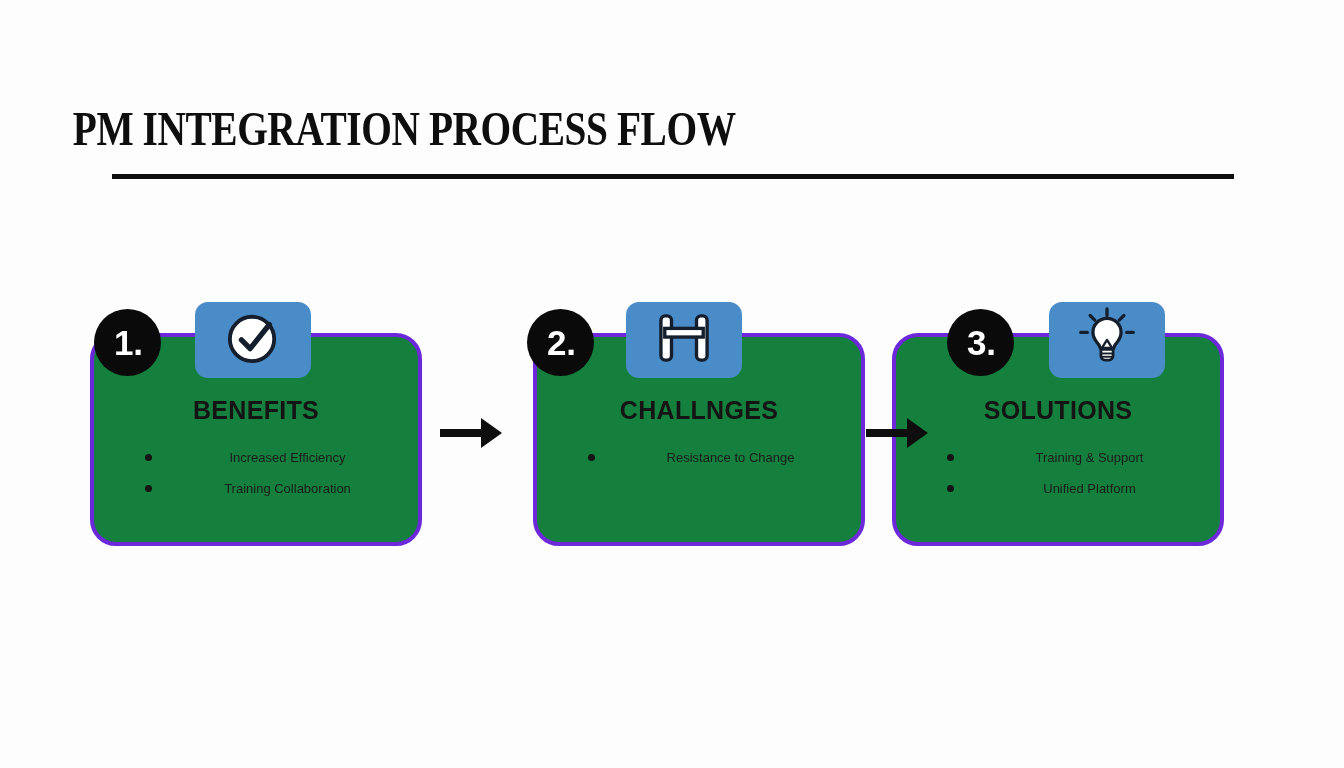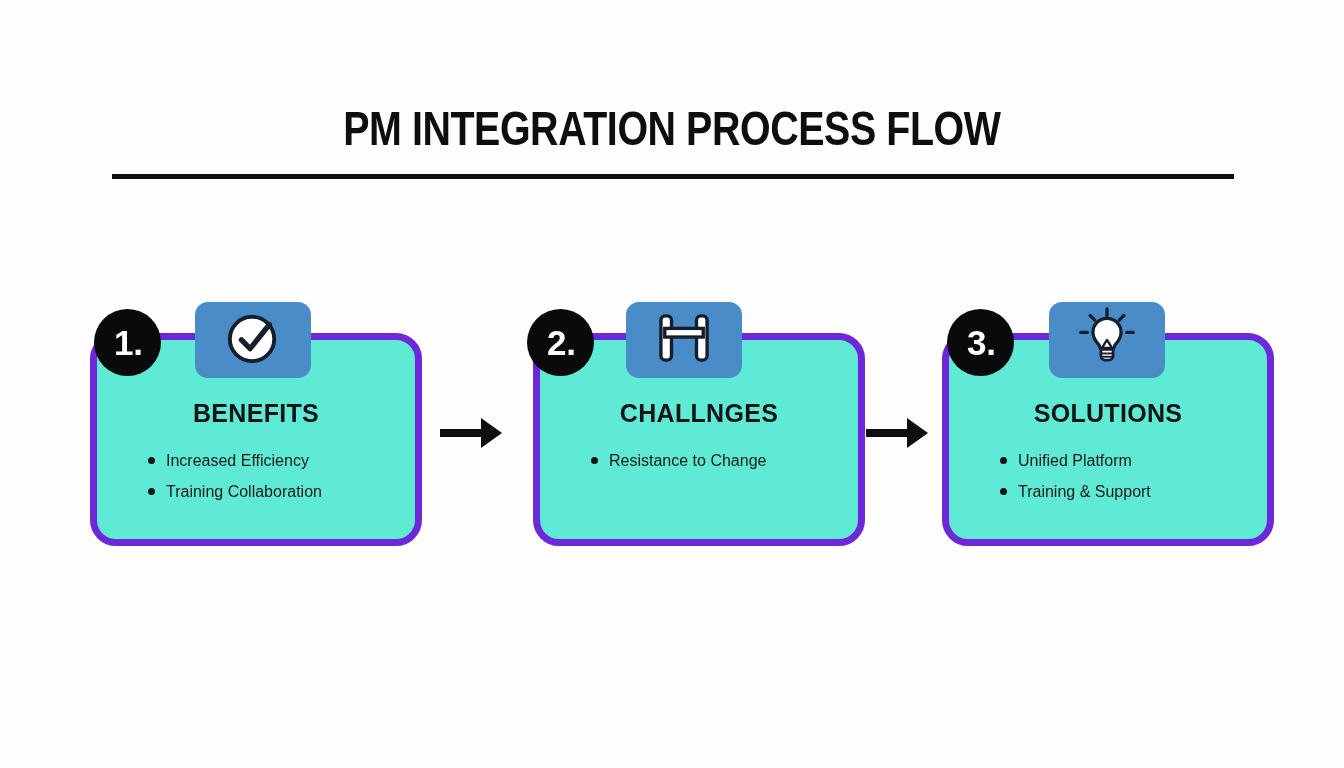--- a/index.html
+++ b/index.html
@@ -15,21 +15,21 @@
     background: #fdfdfd;
     overflow: hidden;
   }
 
   
   .title-wrap {
     position: absolute;
     top: 103px;
     left: 0;
     width: 100%;
-    text-align: center;
+    font-family: Liberation Serif, serif;
   }
   .title {
     display: inline-block;
     font-size: 48px;
     line-height: 52px;
     font-weight: bold;
     color: #0e0e0e;
     letter-spacing: -0.5px;
     transform: scaleX(0.82);
     transform-origin: center;
@@ -44,27 +44,27 @@
     background: #0e0e0e;
   }
 
   
   .card {
     position: absolute;
     top: 333px;
     height: 213px;
     width: 332px;
     box-sizing: border-box;
-    border: 7px solid #6d28d9;
+    border: 4px solid #6d28d9;
     border-radius: 26px;
-    background: #5eead4;
+    background: #15803d;
   }
   .card1 { left: 90px; }
   .card2 { left: 533px; }
-  .card3 { left: 942px; }
+  .card3 { left: 892px; }
 
   .card-title {
     position: absolute;
     top: 59px;
     left: 0;
     right: 0;
     text-align: center;
     font-size: 25px;
     font-weight: bold;
     color: #141414;
@@ -75,24 +75,25 @@
     top: 105px;
     left: 50px;
     right: 6px;
     margin: 0;
     padding: 0;
     list-style: none;
   }
   .card-list li {
     position: relative;
     padding-left: 19px;
-    font-size: 16px;
+    font-size: 13px;
     line-height: 31px;
     color: #1b1b1b;
     white-space: nowrap;
+    text-align: center;
   }
   .card-list li::before {
     content: "";
     position: absolute;
     left: 1px;
     top: 12px;
     width: 7px;
     height: 7px;
     border-radius: 50%;
     background: #141414;
@@ -164,22 +165,22 @@
   <div class="card card2">
     <div class="card-title">CHALLNGES</div>
     <ul class="card-list">
       <li>Resistance to Change</li>
     </ul>
   </div>
 
   <div class="card card3">
     <div class="card-title">SOLUTIONS</div>
     <ul class="card-list">
+      <li>Training &amp; Support</li>
       <li>Unified Platform</li>
-      <li>Training &amp; Support</li>
     </ul>
   </div>
 
   <div class="tab tab1">
     <span>
       <svg width="54" height="54" viewBox="0 0 56 56">
         <circle cx="27" cy="29" r="23" fill="#ffffff" stroke="#141e2c" stroke-width="4"></circle>
         <path d="M16 30 L25 39 L45 14" fill="none" stroke="#141e2c" stroke-width="5.5" stroke-linecap="round" stroke-linejoin="round"></path>
       </svg>
     </span>

